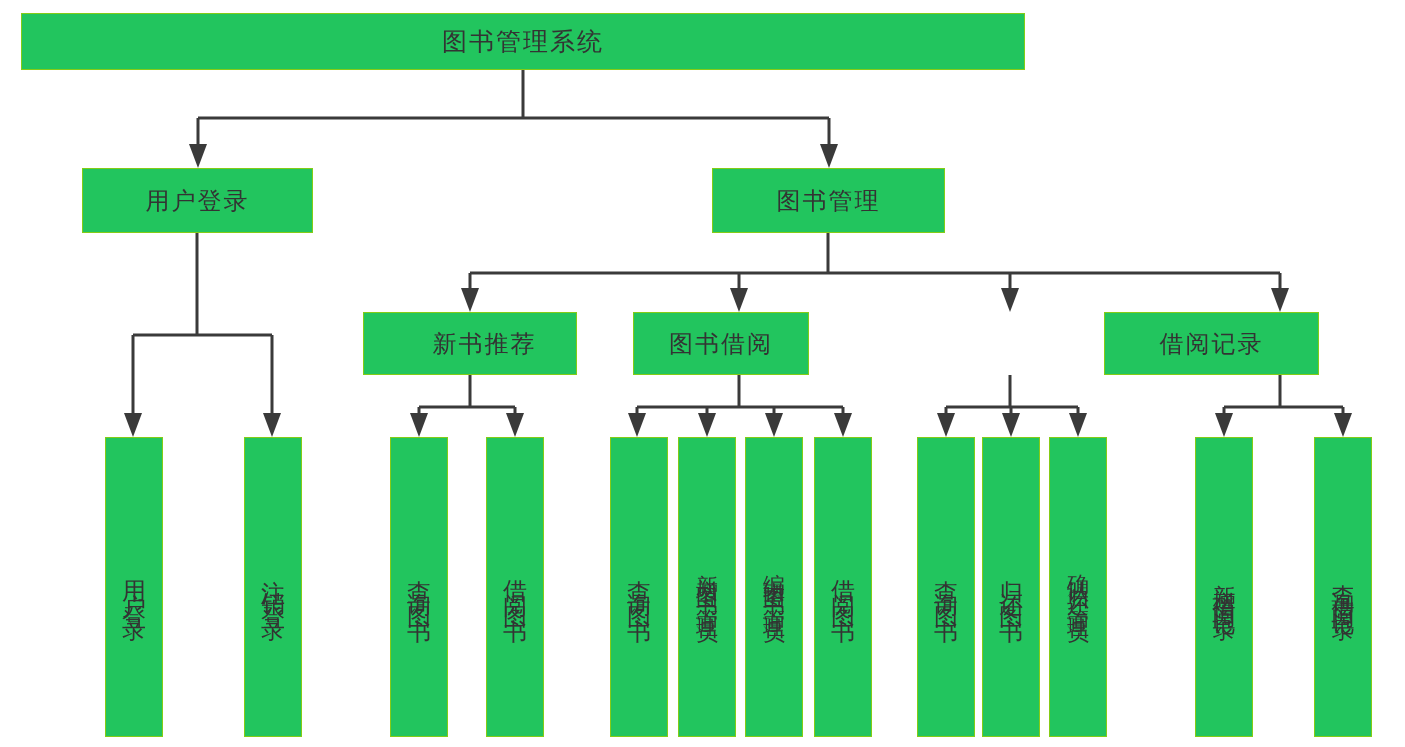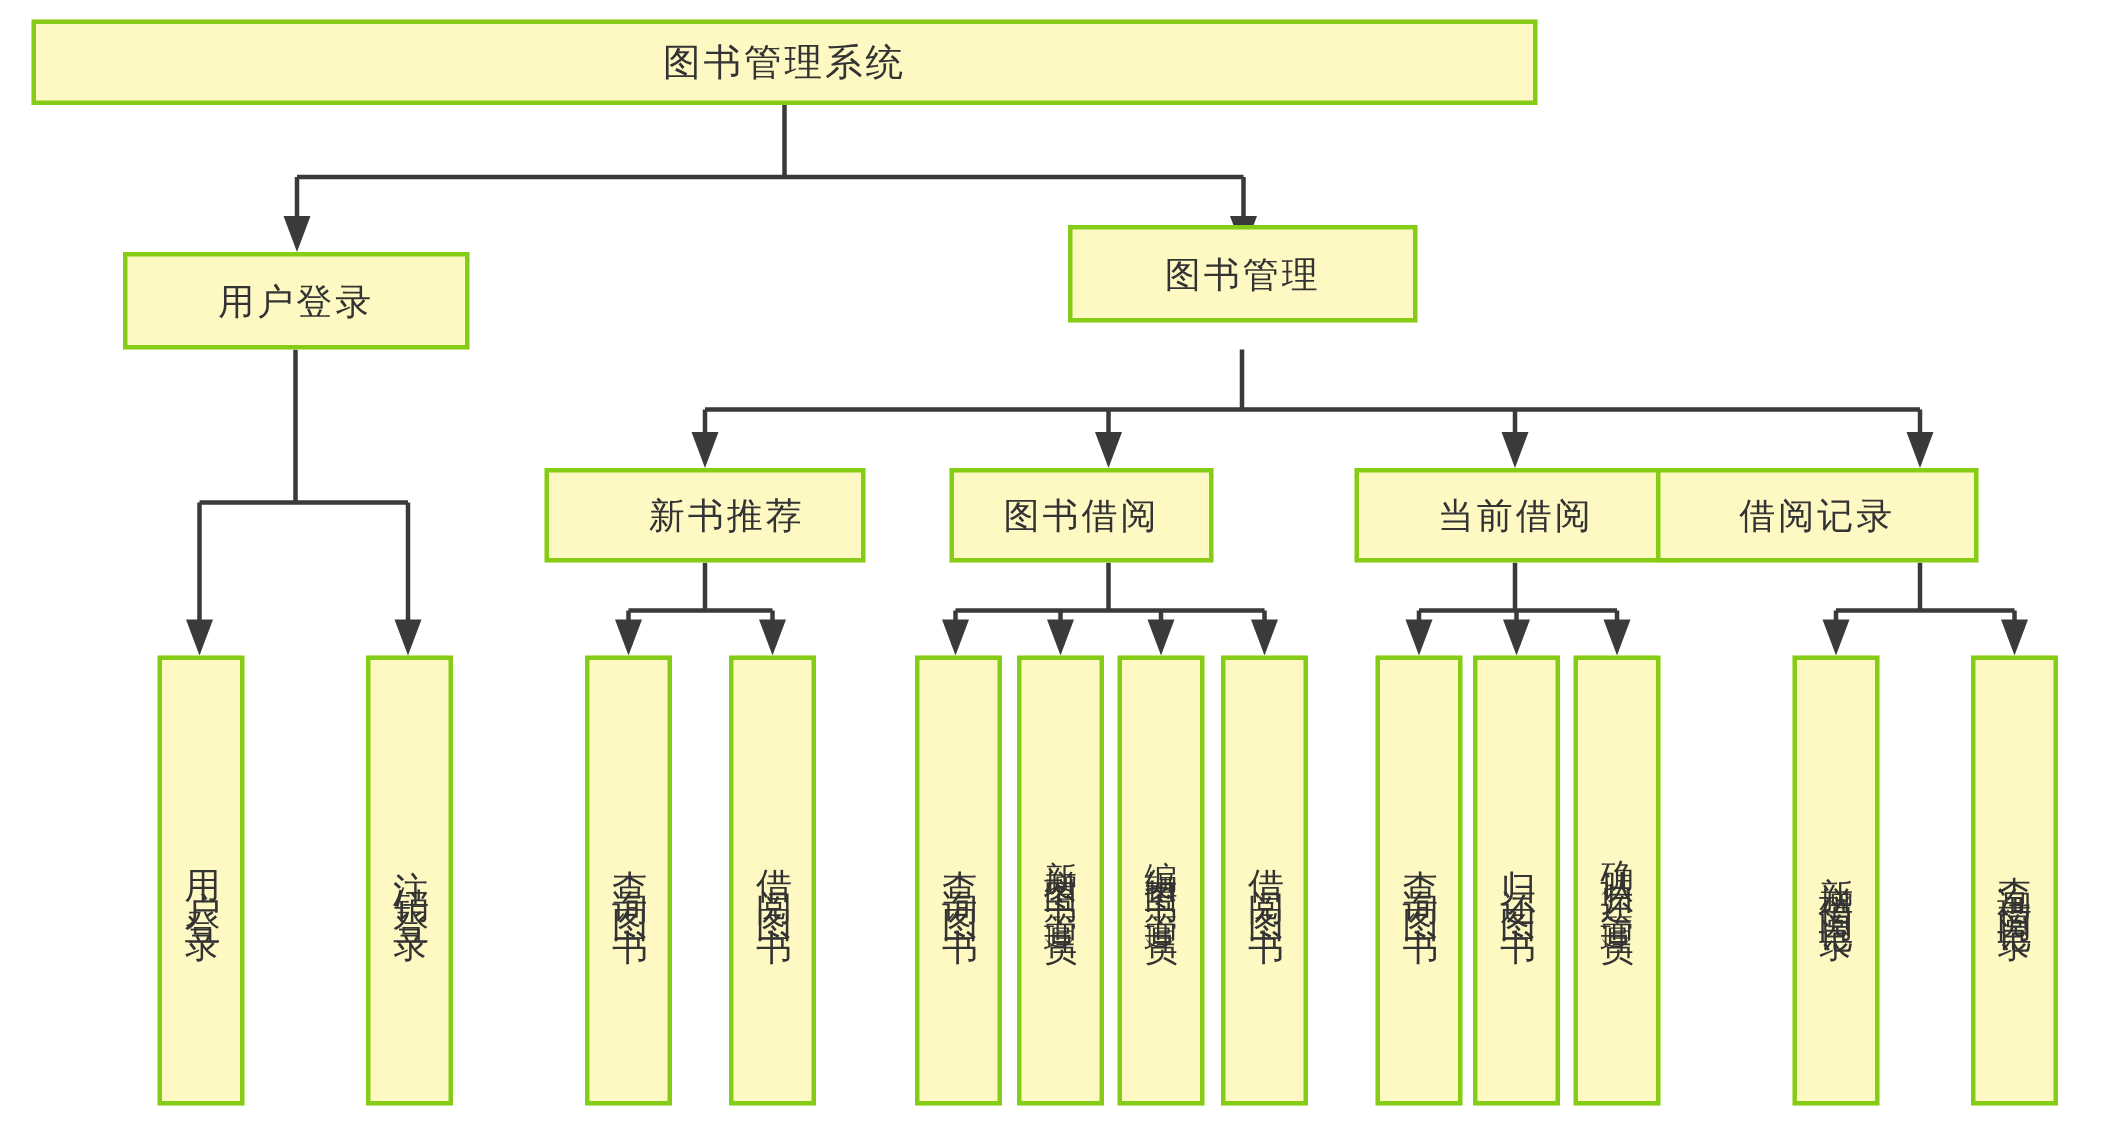--- a/index.html
+++ b/index.html
@@ -12,22 +12,22 @@
     overflow: hidden;
   }
   .connectors {
     position: absolute;
     left: 0; top: 0;
     width: 1405px; height: 747px;
   }
   .box {
     position: absolute;
     box-sizing: border-box;
-    border: 3px solid #84cc16;
-    background: #fef9c3;
+    border: 1px solid #84cc16;
+    background: #22c55e;
     color: #333333;
     display: flex;
     align-items: center;
     justify-content: center;
     font-size: 24px;
     letter-spacing: 2px;
     white-space: nowrap;
   }
   .root-box { font-size: 25px; }
   .leaf {
@@ -83,25 +83,24 @@
       <polygon points="1002,413 1020,413 1011,437"></polygon>
       <polygon points="1069,413 1087,413 1078,437"></polygon>
       <polygon points="1215,413 1233,413 1224,437"></polygon>
       <polygon points="1334,413 1352,413 1343,437"></polygon>
     </g>
   </svg>
 
   <div class="box root-box" style="left:21px; top:13px; width:1004px; height:57px;">图书管理系统</div>
 
   <div class="box" style="left:82px; top:168px; width:231px; height:65px;">用户登录</div>
-  <div class="box" style="left:712px; top:150px; width:233px; height:65px;">图书管理</div>
+  <div class="box" style="left:712px; top:168px; width:233px; height:65px;">图书管理</div>
 
   <div class="box" style="left:363px; top:312px; width:214px; height:63px;padding-left:29px;">新书推荐</div>
   <div class="box" style="left:633px; top:312px; width:176px; height:63px;">图书借阅</div>
-  <div class="box" style="left:903px; top:312px; width:215px; height:63px;">当前借阅</div>
   <div class="box" style="left:1104px; top:312px; width:215px; height:63px;">借阅记录</div>
 
   <div class="box leaf" style="left:105px; top:437px; width:58px; height:300px;">用户登录</div>
   <div class="box leaf" style="left:244px; top:437px; width:58px; height:300px;">注销登录</div>
 
   <div class="box leaf" style="left:390px; top:437px; width:58px; height:300px;">查询图书</div>
   <div class="box leaf" style="left:486px; top:437px; width:58px; height:300px;">借阅图书</div>
 
   <div class="box leaf" style="left:610px; top:437px; width:58px; height:300px;">查询图书</div>
   <div class="box leaf sm" style="left:678px; top:437px; width:58px; height:300px;">新增图书（管理员）</div>

